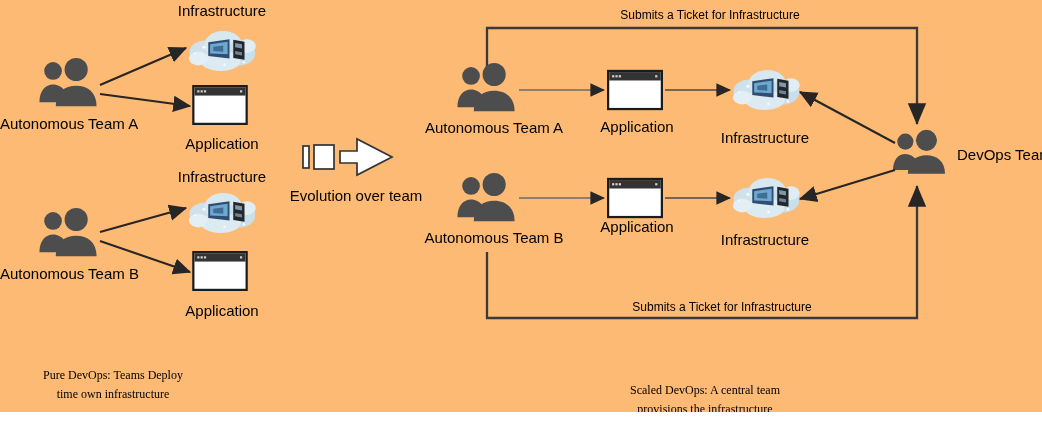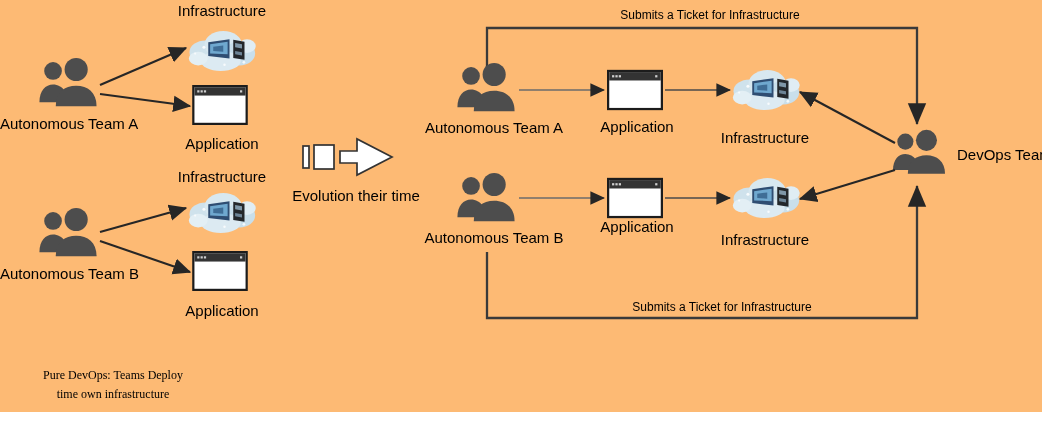--- a/index.html
+++ b/index.html
@@ -184,21 +184,21 @@
   <div class="lbl" style="left:0px; top:115px;">Autonomous Team A</div>
 
   <div class="lbl center" style="left:222px; top:135px;">Application</div>
 
   <div class="lbl center" style="left:222px; top:168px;">Infrastructure</div>
 
   <div class="lbl" style="left:0px; top:265px;">Autonomous Team B</div>
 
   <div class="lbl center" style="left:222px; top:302px;">Application</div>
 
-  <div class="lbl center" style="left:356px; top:187px;">Evolution their time</div>
+  <div class="lbl center" style="left:356px; top:187px;">Evolution over team</div>
 
   <div class="edge-lbl" style="left:710px; top:8px;">Submits a Ticket for Infrastructure</div>
 
   <div class="lbl center" style="left:494px; top:119px;">Autonomous Team A</div>
 
   <div class="lbl center" style="left:637px; top:118px;">Application</div>
 
   <div class="lbl center" style="left:765px; top:129px;">Infrastructure</div>
 
   <div class="lbl center" style="left:494px; top:229px;">Autonomous Team B</div>
@@ -209,14 +209,18 @@
 
   <div class="lbl" style="left:957px; top:146px;">DevOps Team</div>
 
   <div class="edge-lbl" style="left:722px; top:300px;">Submits a Ticket for Infrastructure</div>
 
   <div class="caption" style="left:113px; top:366px;">
     <div>Pure DevOps: Teams Deploy</div>
     <div>time own infrastructure</div>
   </div>
 
+  <div class="caption" style="left:705px; top:381px;">
+    <div>Scaled DevOps: A central team</div>
+    <div>provisions the infrastructure</div>
+  </div>
 
 </div>
 
 </body></html>

